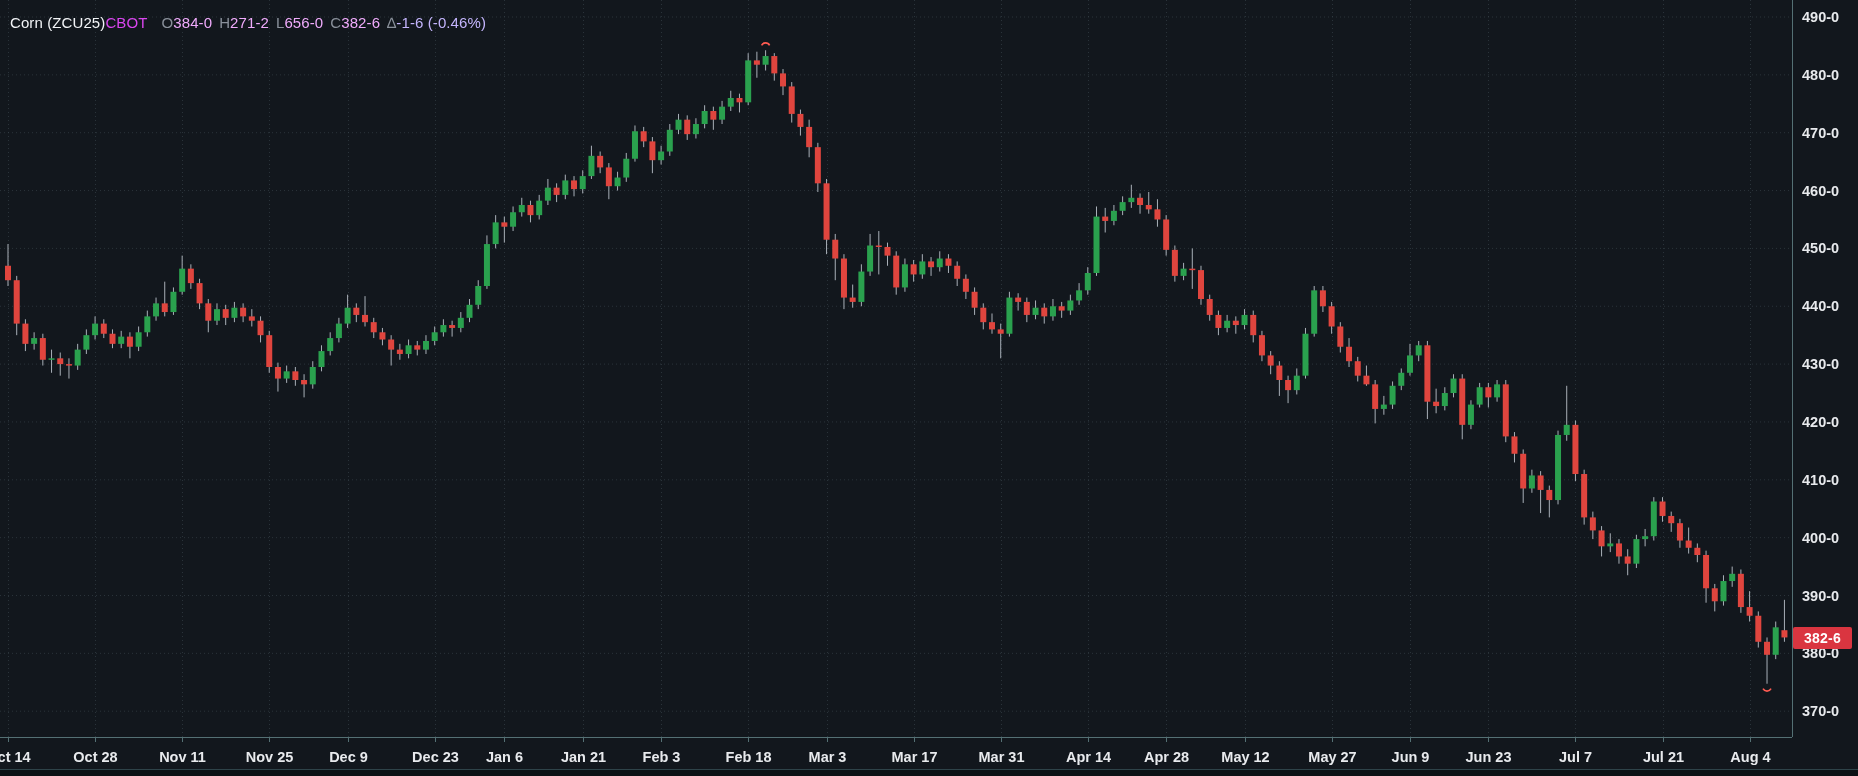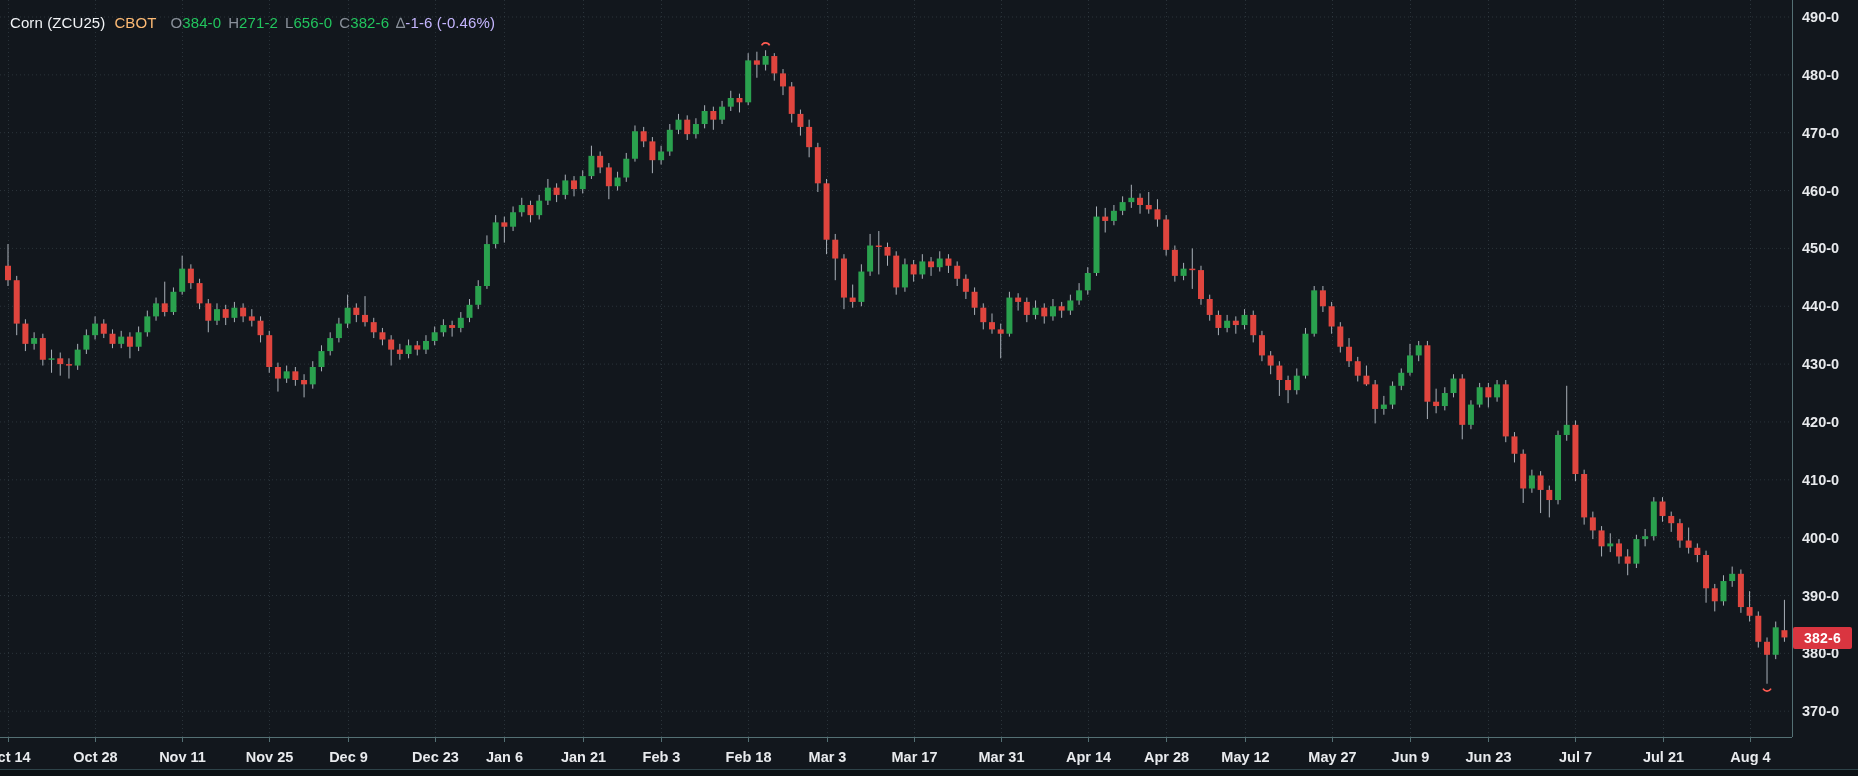--- a/index.html
+++ b/index.html
@@ -1,24 +1,24 @@
 <!DOCTYPE html>
 <html><head>
 <meta charset="utf-8">
 <style>
   html,body{margin:0;padding:0;background:#0b0f14;}
   .app{position:relative;width:1858px;height:776px;background:#12171d;overflow:hidden;
        font-family:"Liberation Sans",sans-serif;}
   svg{display:block;position:absolute;left:0;top:0;}
   .legend{position:absolute;left:10px;top:13px;font-size:15px;line-height:20px;
           white-space:nowrap;z-index:5;letter-spacing:.1px;}
-  .legend .sym{color:#f2f4f7;font-weight:500;margin-right:9px;}
-  .legend .ex{color:#fdba74;margin-right:14px;}
+  .legend .sym{color:#f2f4f7;font-weight:500;}
+  .legend .ex{color:#d946ef;margin-right:14px;}
   .legend .k{color:#8a919b;}
-  .legend .v{color:#22c55e;margin-right:7px;}
+  .legend .v{color:#f0abfc;margin-right:7px;}
   .legend .chg{color:#c4b5fd;}
   .badge{position:absolute;left:1793px;top:627px;width:59px;height:22px;background:#da3540;
          color:#ffffff;font-size:14px;font-weight:700;text-align:center;line-height:22px;
          border-radius:2px;z-index:6;letter-spacing:.2px;}
 </style>
 </head>
 <body>
 
 <div class="app">
 

